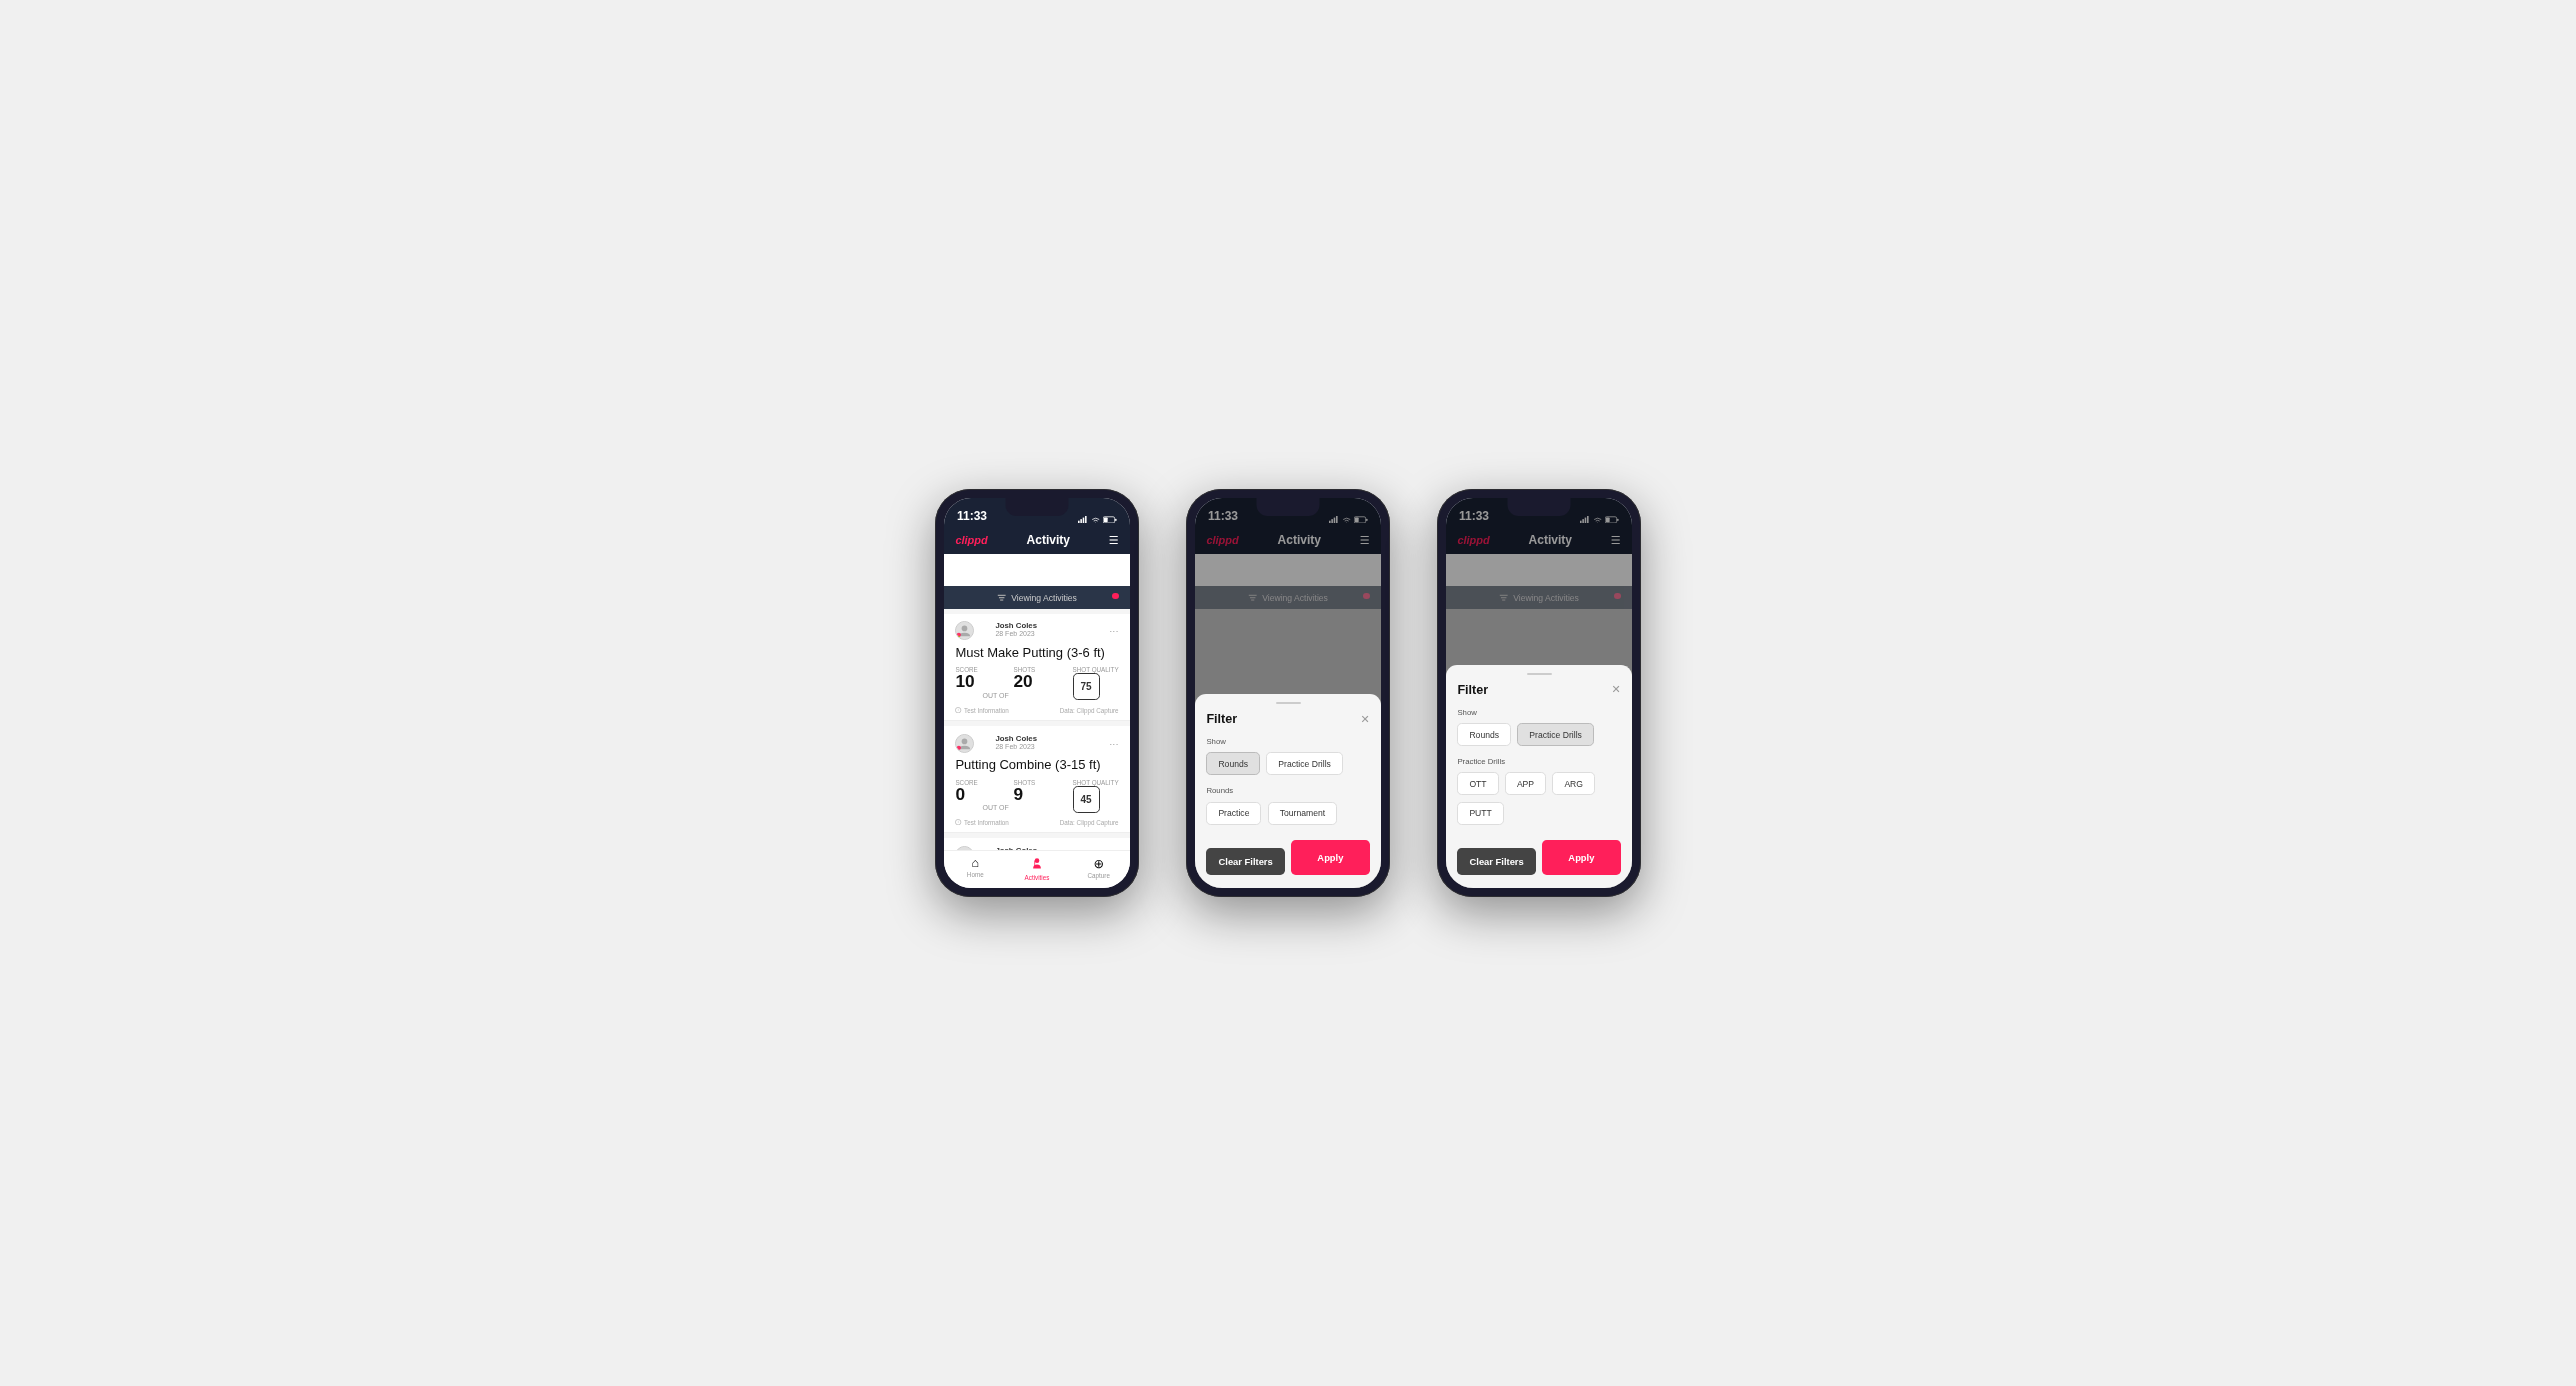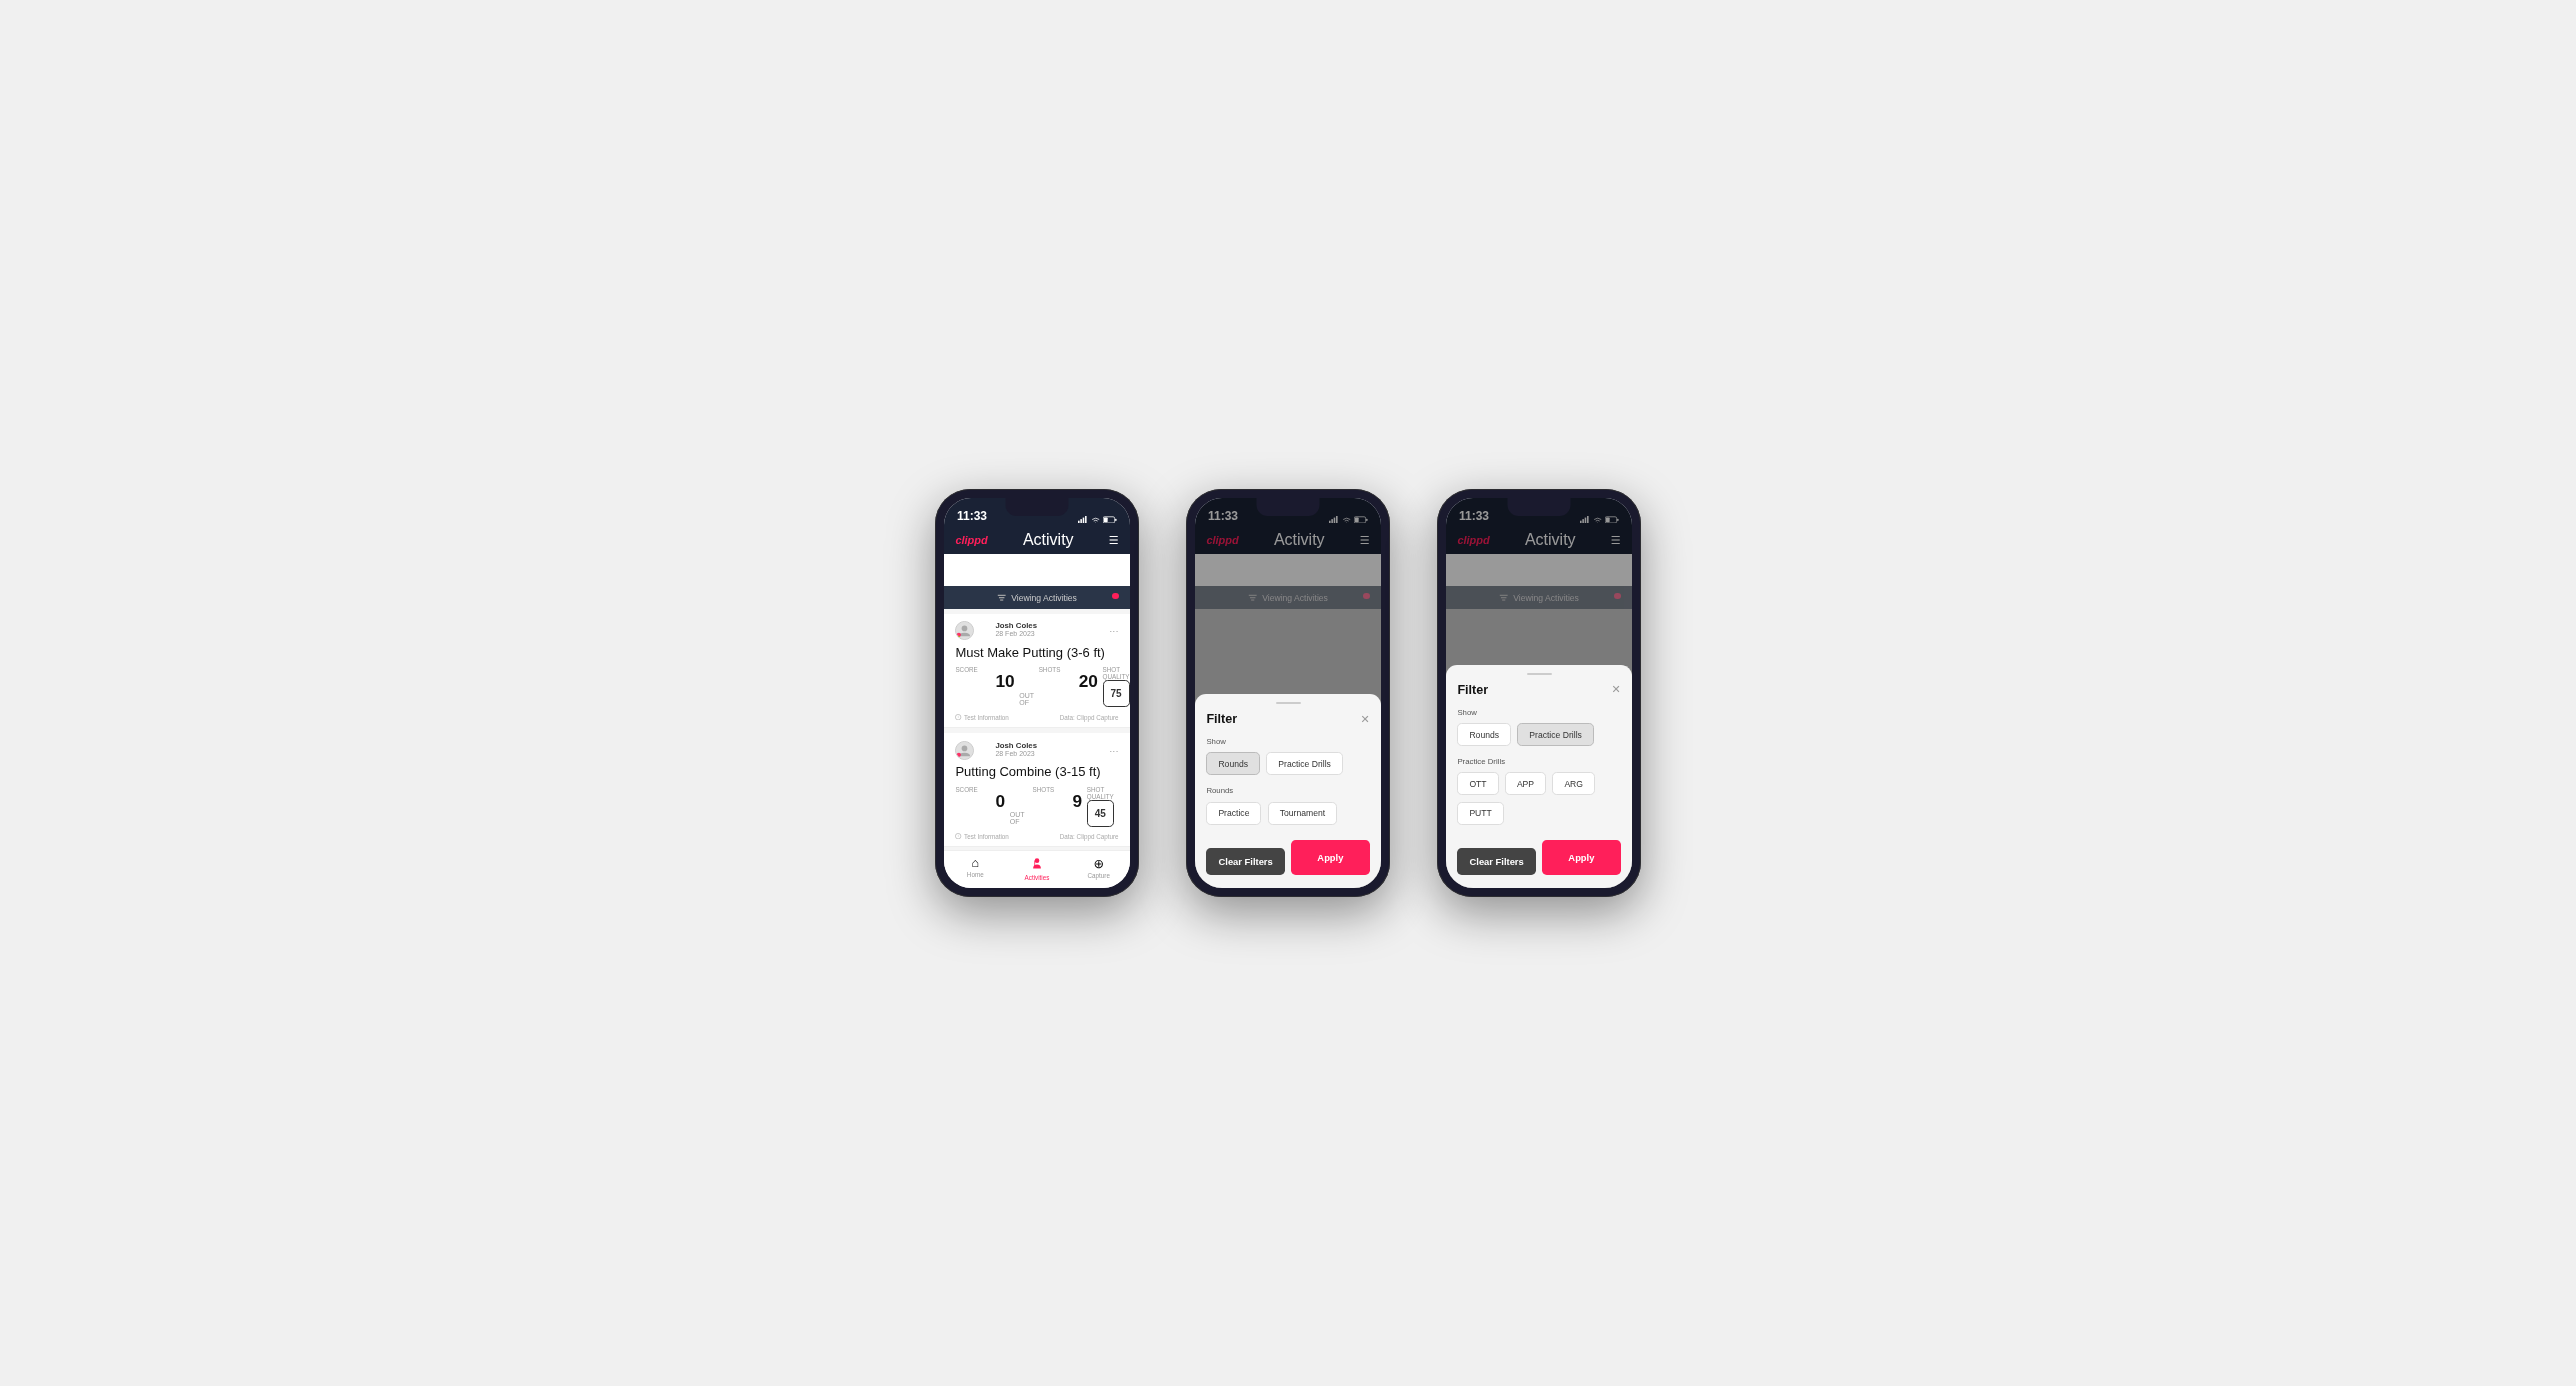--- a/index.html
+++ b/index.html
@@ -88,22 +88,22 @@
       flex-shrink: 0;
     }
     .nav-logo {
       color: #ff1f5a;
       font-size: 11px;
       font-weight: 800;
       font-style: italic;
     }
     .nav-title {
       color: #fff;
-      font-size: 16px;
-      font-weight: 400;
+      font-size: 12px;
+      font-weight: 700;
     }
     .nav-menu {
       color: #fff;
       font-size: 11px;
     }
 
     
     .viewing-bar {
       background: #2a3548;
       padding: 6.3px 11px;
@@ -200,21 +200,20 @@
     .stat-label {
       font-size: 6.3px;
       color: #999;
       text-transform: uppercase;
     }
     .stat-value {
       font-size: 17.3px;
       font-weight: 700;
       color: #111;
       line-height: 1;
-      margin-left: 40px;
     }
     .stat-out-of {
       font-size: 7px;
       color: #999;
       align-self: flex-end;
       margin-bottom: 1.6px;
     }
     .stat-quality {
       margin-left: auto;
     }

